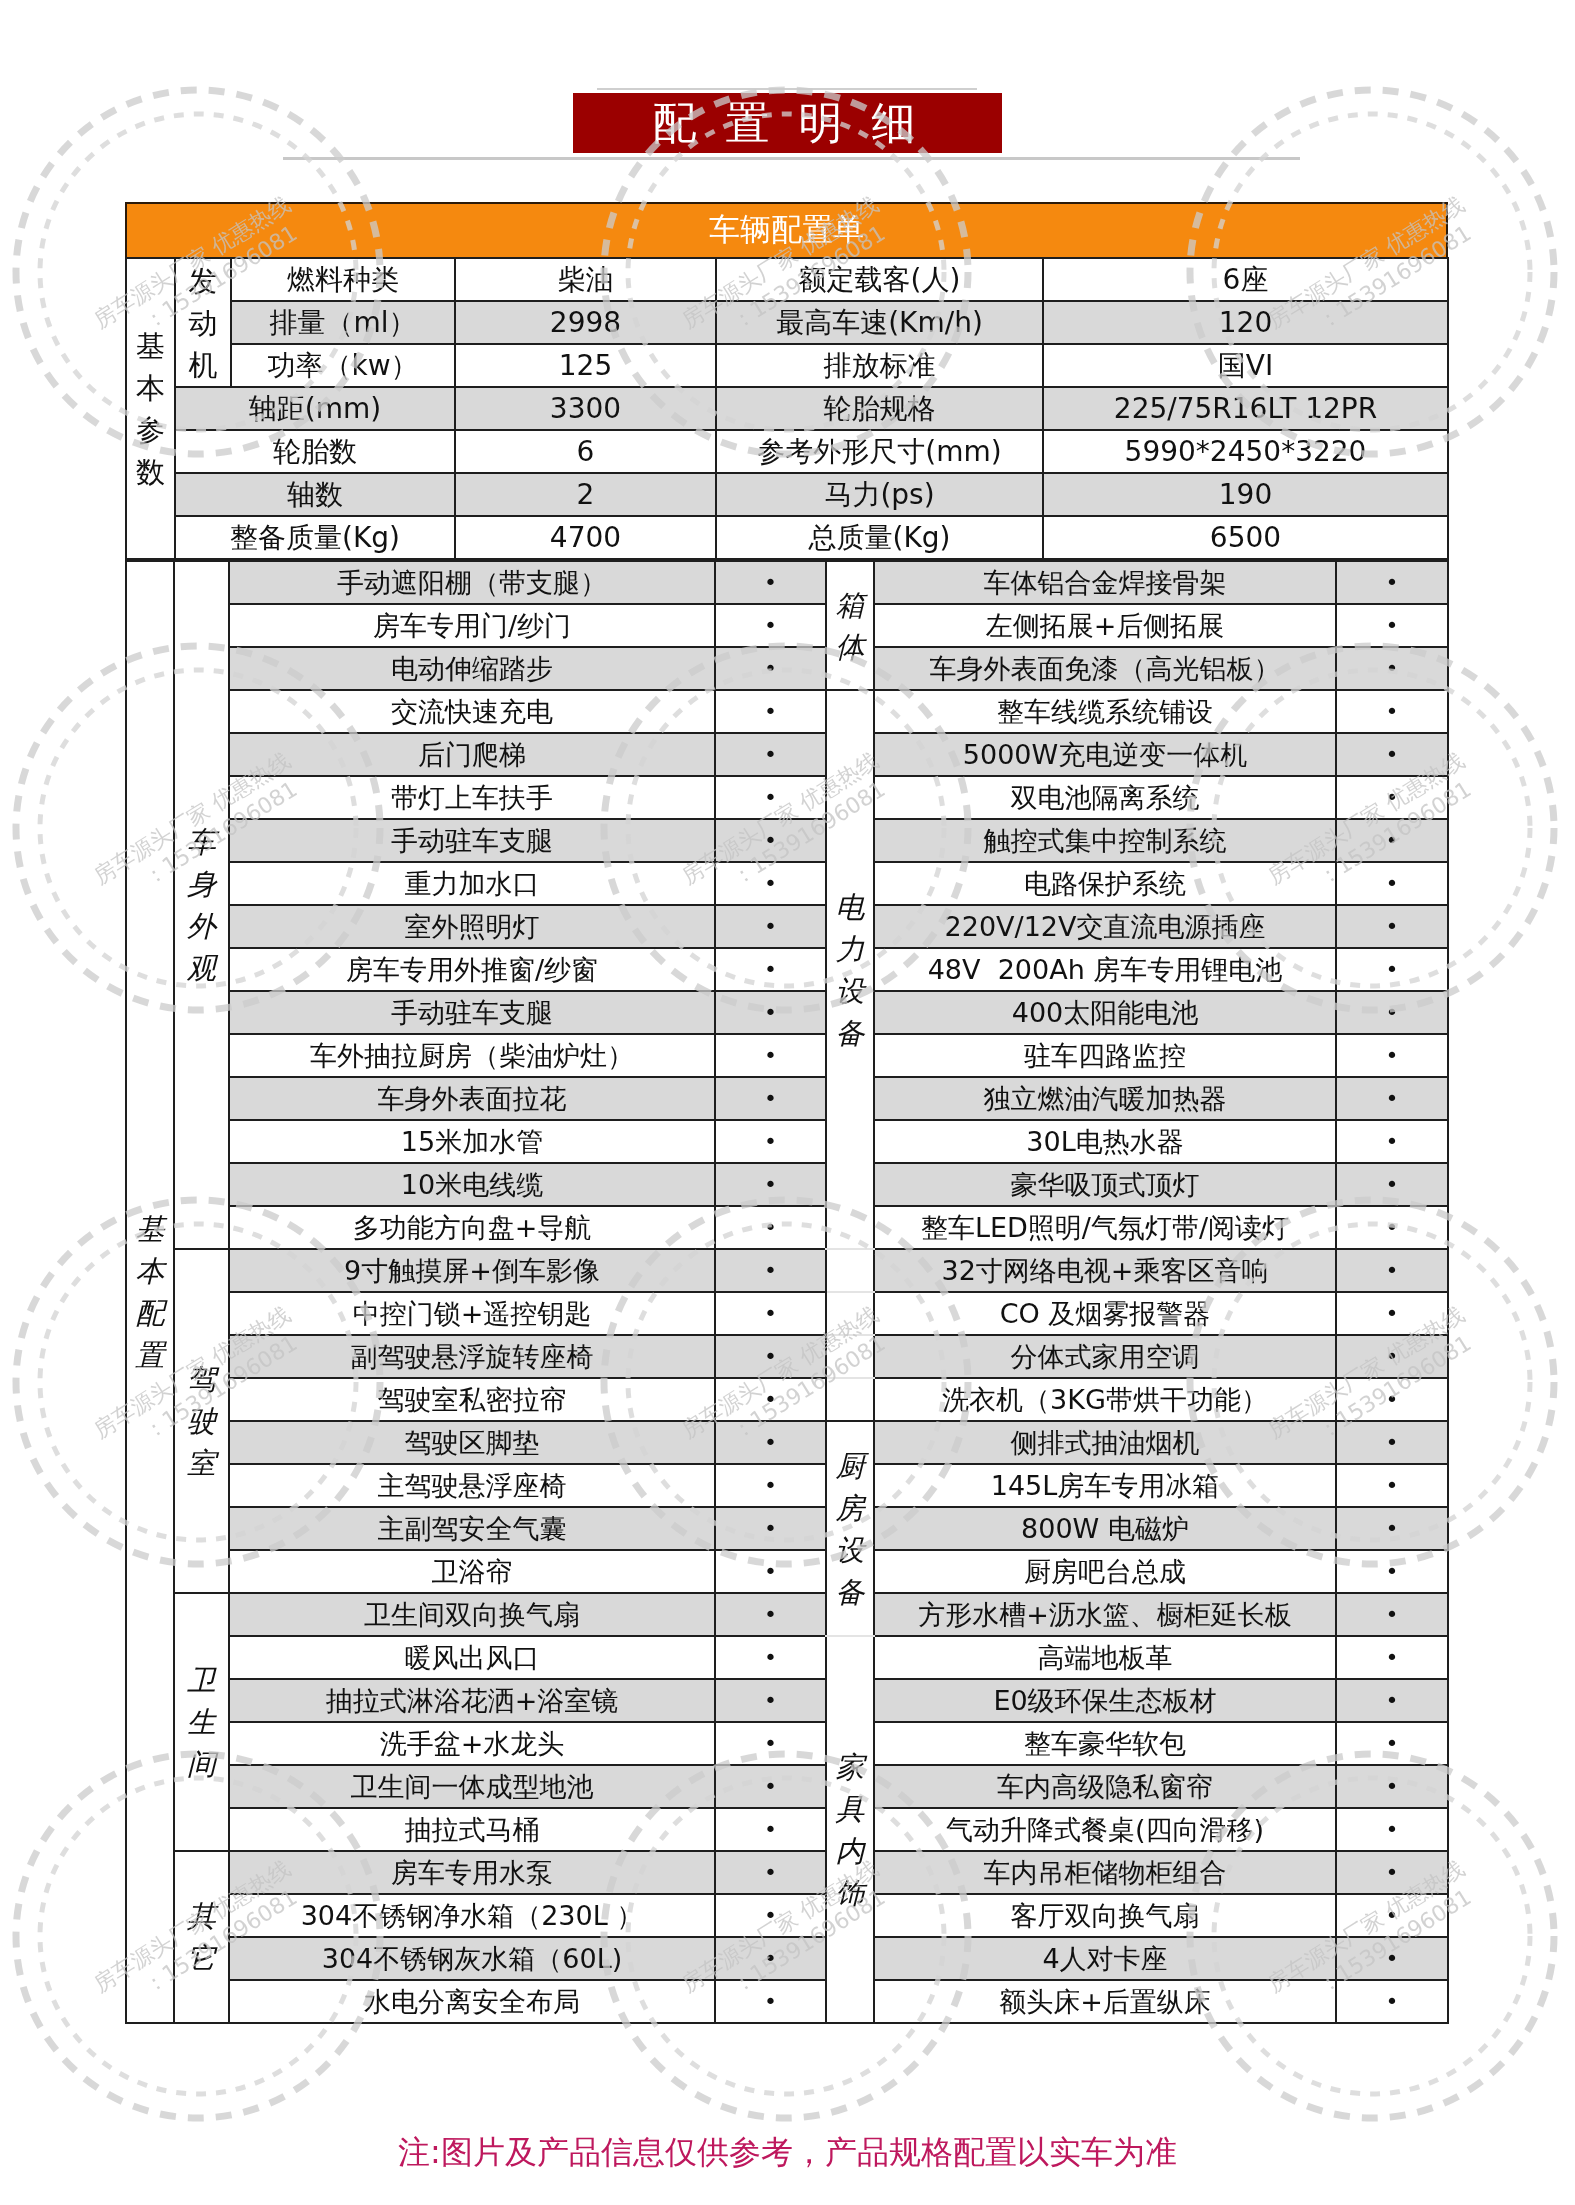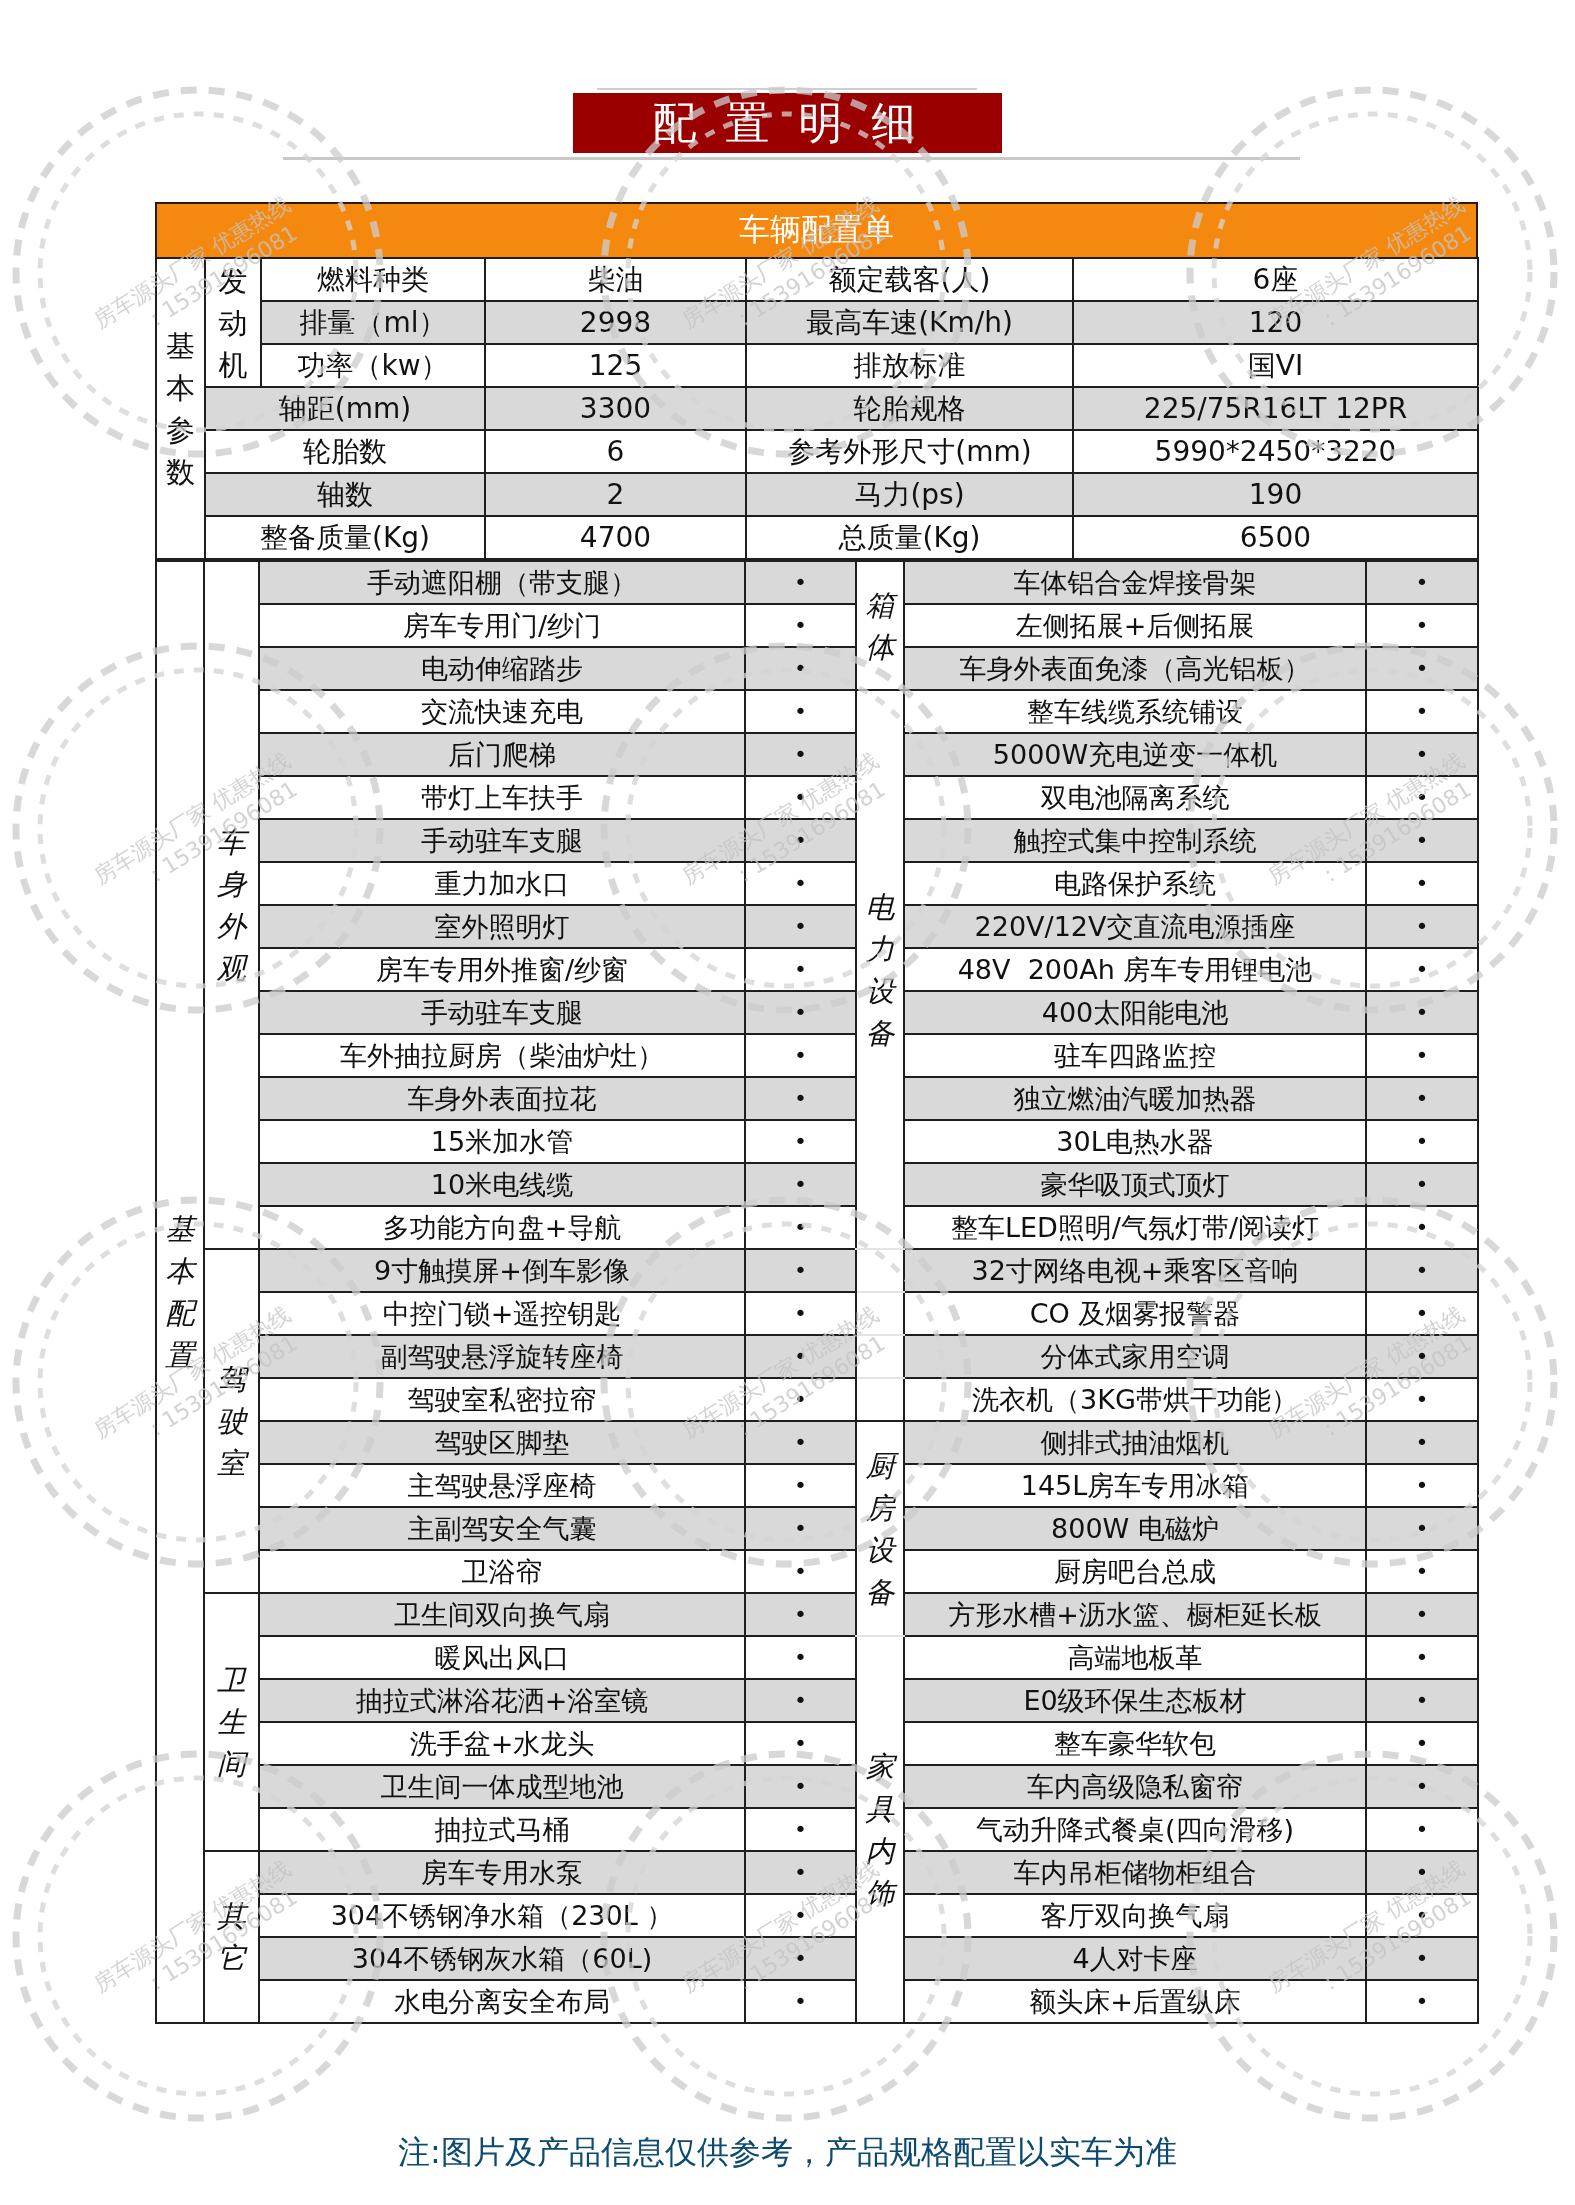--- a/index.html
+++ b/index.html
@@ -3,39 +3,39 @@
 <meta charset="utf-8">
 <style>
   * { box-sizing: border-box; margin: 0; padding: 0; }
   html, body { width: 1575px; height: 2205px; }
   body { position: relative; background: #ffffff; font-family: "DejaVu Sans", "Liberation Sans", sans-serif; color: #111111; overflow: hidden; }
 
   .title-line-top { position: absolute; left: 597px; top: 88px; width: 380px; height: 2px; background: #cfcfcf; }
   .title-banner { position: absolute; left: 573px; top: 93px; width: 429px; height: 60px; background: #9b0000; color: #ffffff; font-size: 44px; line-height: 60px; text-align: center; letter-spacing: 29px; padding-left: 22px; white-space: nowrap; }
   .title-line-bottom { position: absolute; left: 283px; top: 157px; width: 1017px; height: 3px; background: #c8c8c8; }
 
-  .sheet { position: absolute; left: 125px; top: 202px; width: 1323px; margin-left: 30px; }
+  .sheet { position: absolute; left: 125px; top: 202px; width: 1323px; }
   .band { background: #f5890f; color: #ffffff; text-align: center; border: 2px solid #2a1a0a; white-space: nowrap; }
   .band1 { height: 55px; line-height: 51px; font-size: 31px; border-bottom: none; }
   .band2 { height: 53px; line-height: 53px; font-size: 28px; border-top: none; border-bottom: none; }
 
   table { border-collapse: collapse; table-layout: fixed; width: 1323px; }
   tr { height: 43px; }
   td { border: 2px solid #1e1e1e; text-align: center; vertical-align: middle; padding: 0; overflow: hidden; background: #ffffff; }
   .t1 td { font-size: 28px; white-space: pre; }
   .t2 td { font-size: 27px; }
   .t2 td.it { white-space: pre; }
   td.g { background: #d9d9d9; }
   td.mk { font-size: 22px; }
   td.cat { background: #ffffff; font-style: italic; }
   .vt { display: inline-block; width: 1em; white-space: normal; word-break: break-all; line-height: 42px; font-size: 29px; vertical-align: middle; }
   td.fb { border-bottom-color: #e4e4e4; text-align: center; }
   td.ft { border-top-color: #e4e4e4; }
 
-  .footer-note { position: absolute; left: 0; top: 2130px; width: 1575px; text-align: center; font-size: 32px; line-height: 44px; color: #0c4a6e; white-space: nowrap; }
+  .footer-note { position: absolute; left: 0; top: 2130px; width: 1575px; text-align: center; font-size: 32px; line-height: 44px; color: #be185d; white-space: nowrap; }
 
   .watermark { position: absolute; left: 0; top: 0; width: 1575px; height: 2205px; pointer-events: none; opacity: 0.75; }
 </style>
 </head>
 <body>
 
 <div class="title-line-top"></div>
 <div class="title-banner">配置明细</div>
 <div class="title-line-bottom"></div>
 

